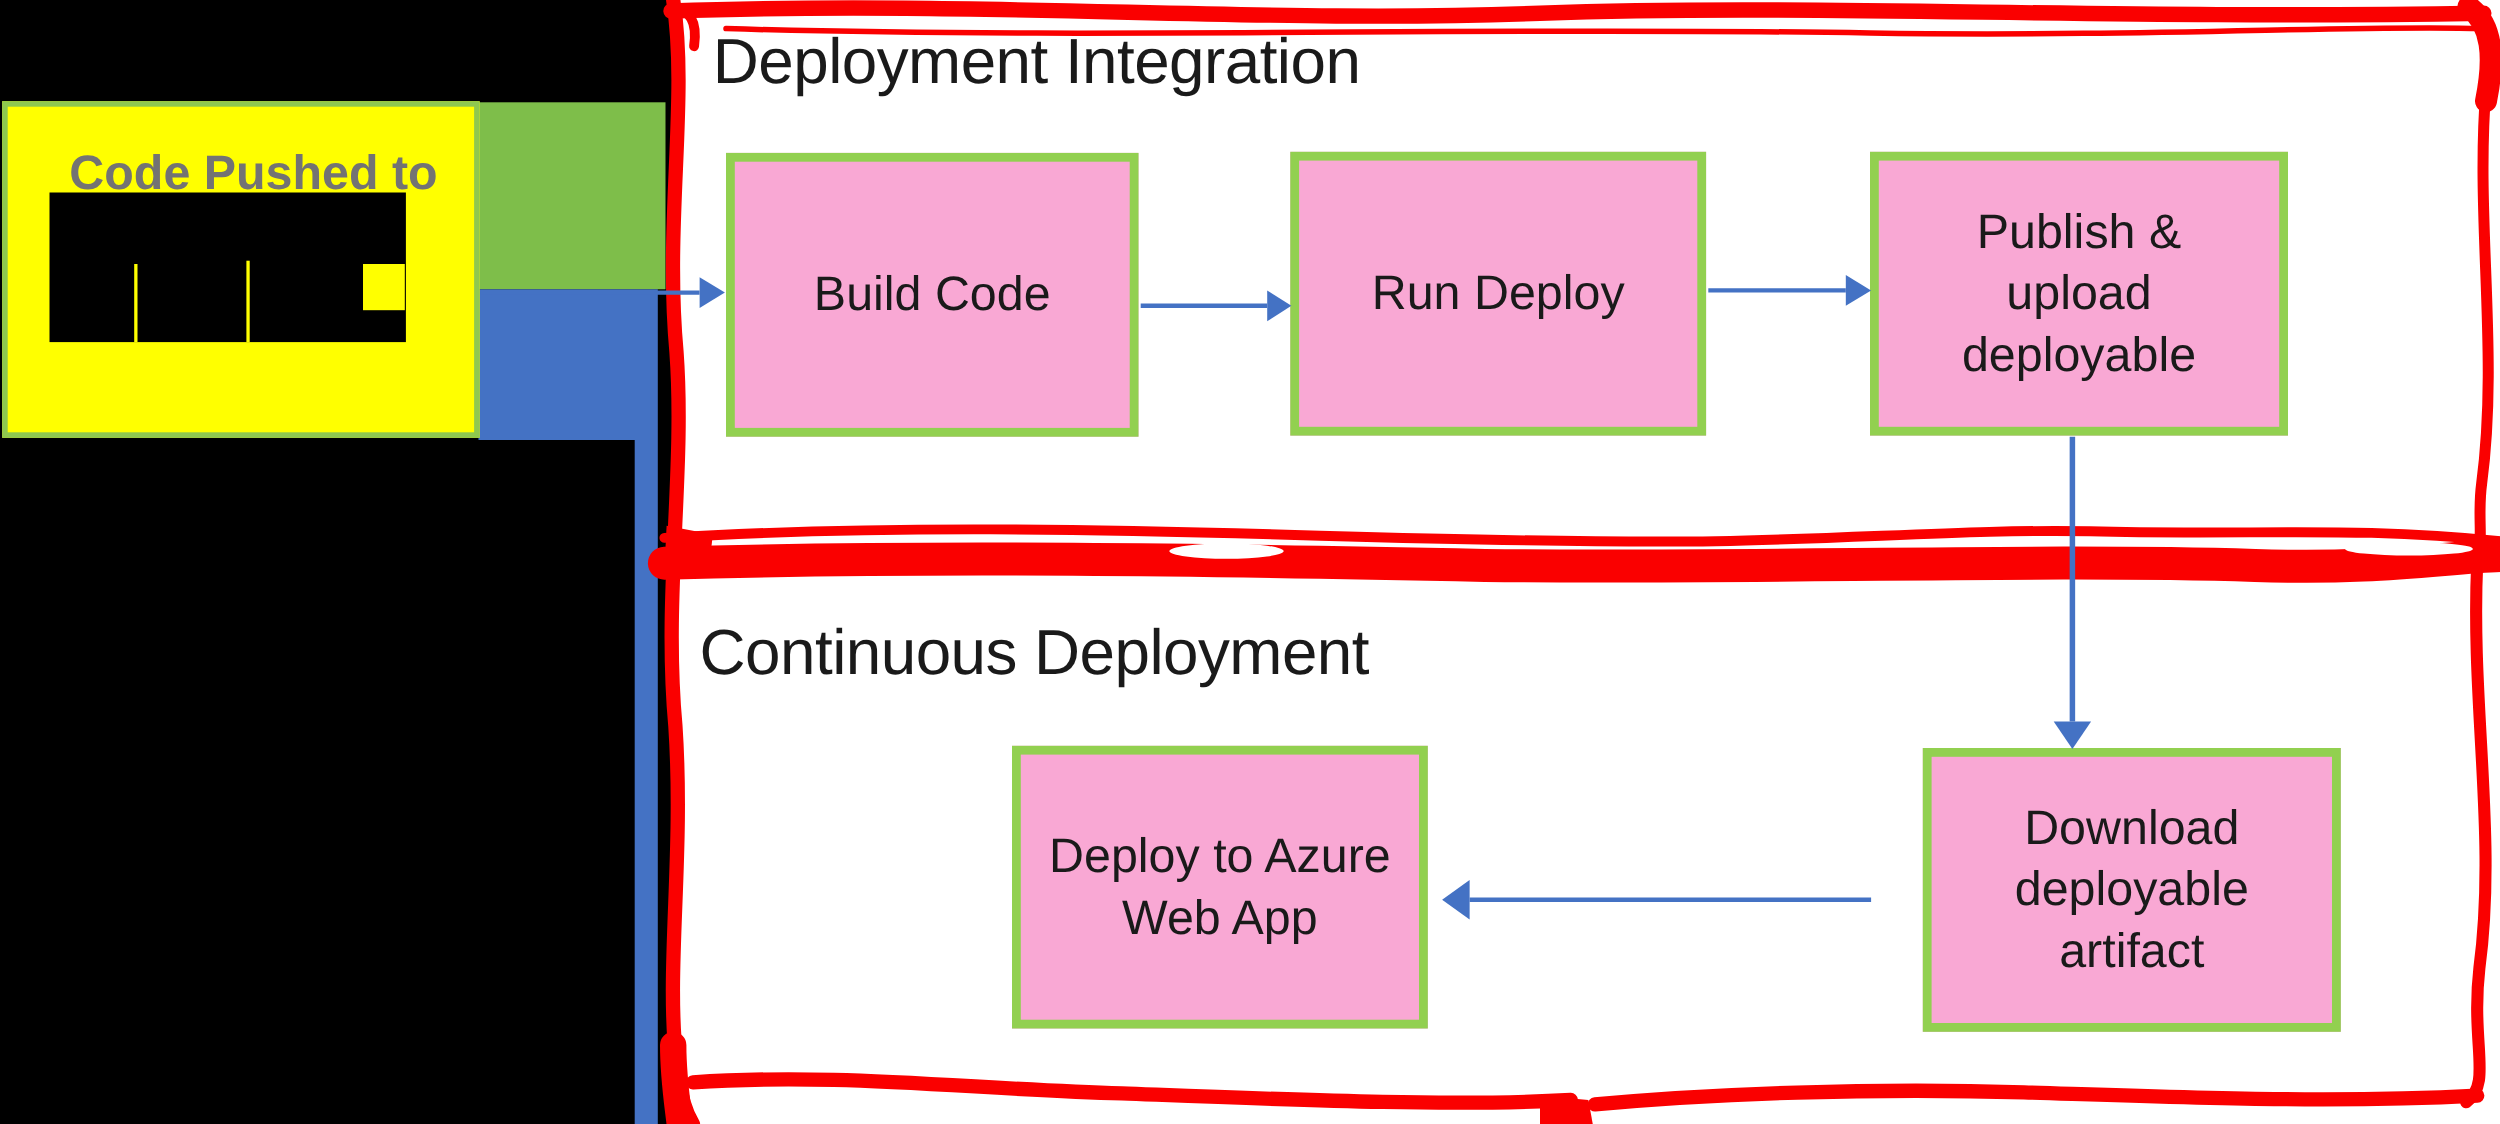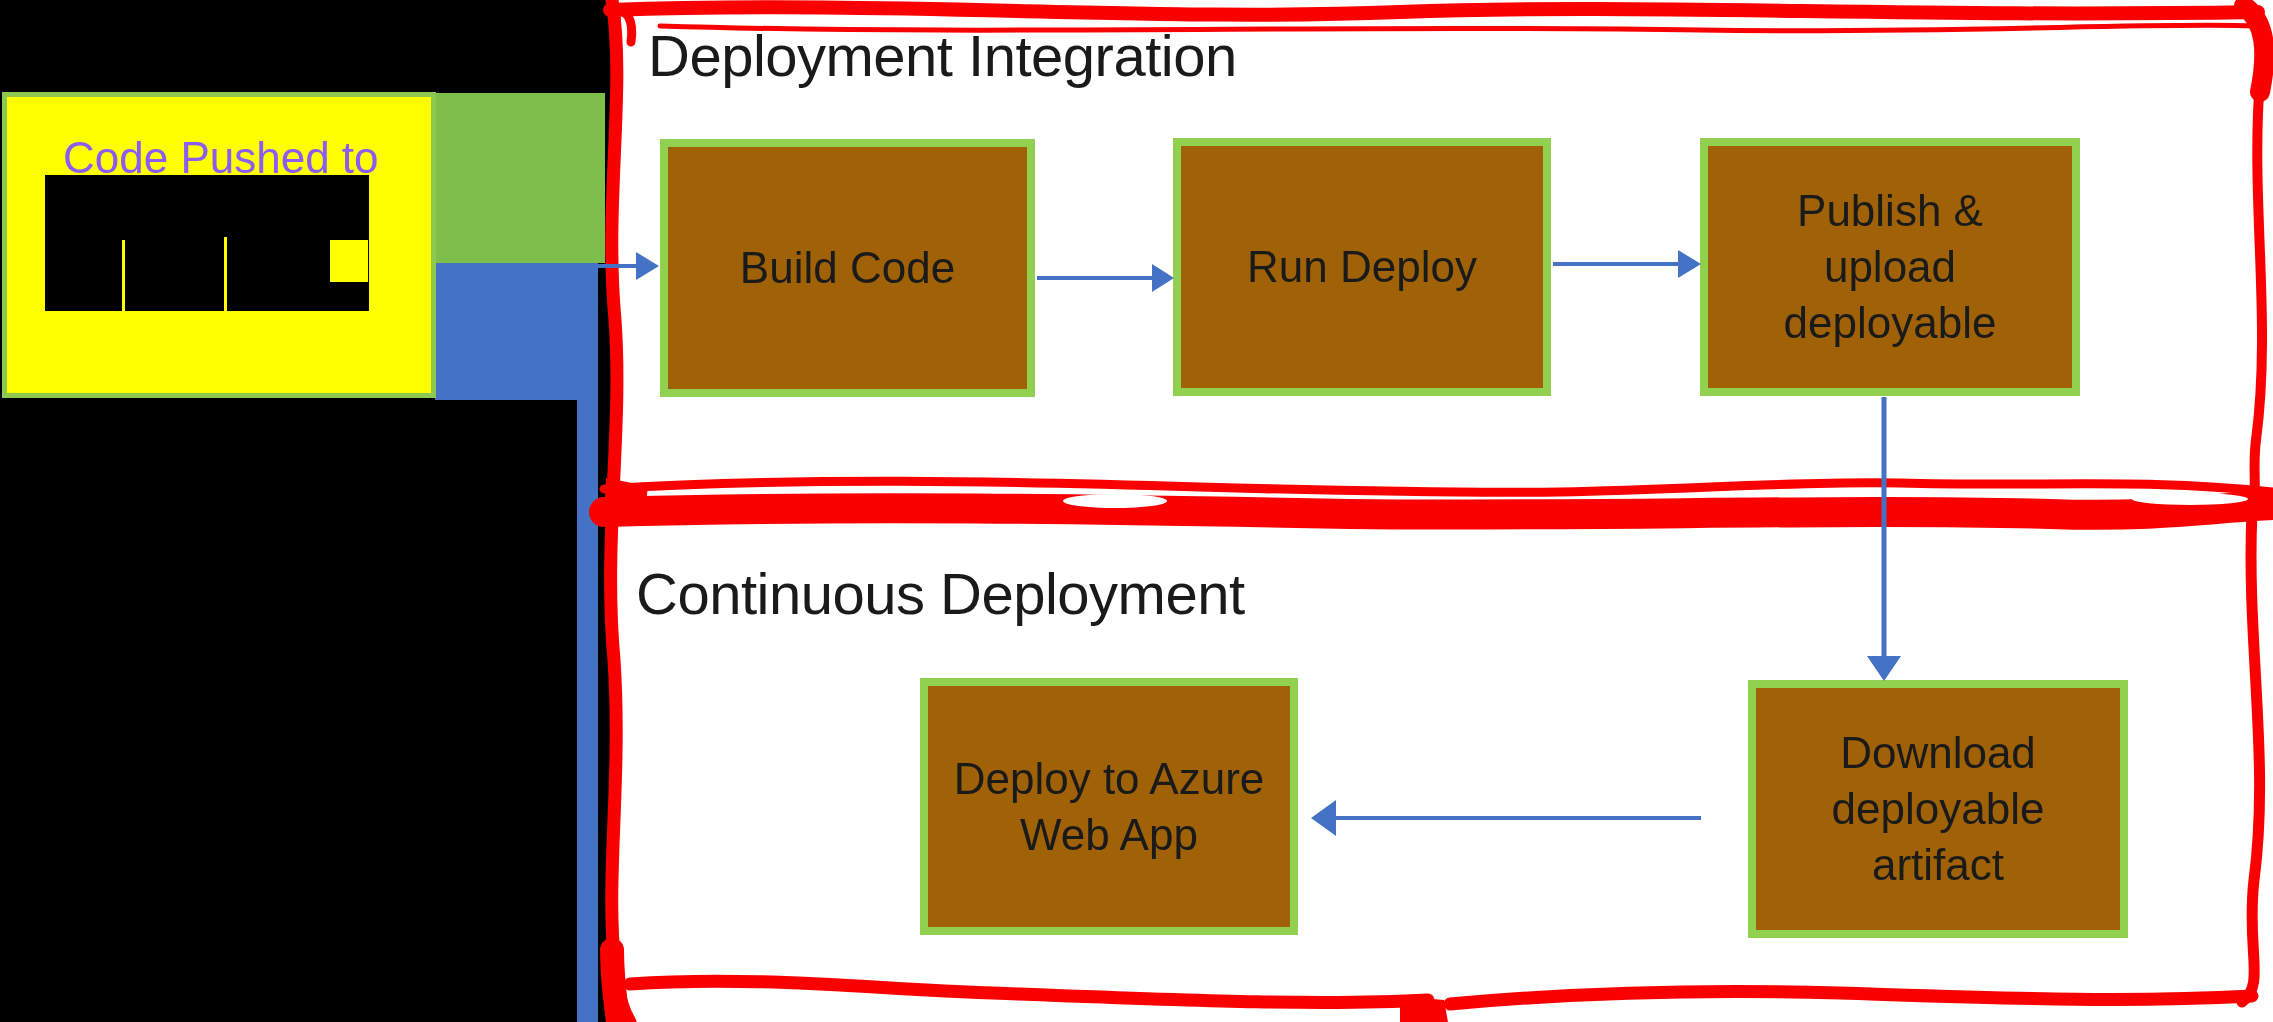--- a/index.html
+++ b/index.html
@@ -17,36 +17,36 @@
   .panel{position:absolute;background:var(--panel);}
   #panel-ci{left:612px;top:0;width:1661px;height:500px;}
   #panel-cd{left:612px;top:460px;width:1661px;height:562px;}
   .section-title{
     position:absolute;color:var(--text);font-size:58px;letter-spacing:-0.5px;
     white-space:nowrap;line-height:1.1;
   }
   #title-ci{left:648px;top:24px;}
   #title-cd{left:636px;top:562px;}
   .flow-box{
-    position:absolute;background:#a16207;border:8px solid var(--boxBorder);
+    position:absolute;background:#f9a8d4;border:8px solid var(--boxBorder);
     display:flex;align-items:center;justify-content:center;text-align:center;
     font-size:44px;color:var(--text);line-height:1.27;white-space:pre-line;
   }
   #box-build   {left:660px; top:139px; width:375px; height:258px;}
   #box-run     {left:1173px;top:138px; width:378px; height:258px;}
   #box-publish {left:1700px;top:138px; width:380px; height:258px;}
   #box-download{left:1702px;top:680px; width:380px; height:258px;margin-left:46px;}
   #box-deploy  {left:920px; top:678px; width:378px; height:257px;}
   #source-box{
     position:absolute;left:2px;top:92px;width:434px;height:306px;
     background:var(--yellow);border:5px solid var(--yellowBorder);
   }
   #source-label{
-    position:absolute;left:56px;top:36px;font-size:44px;font-weight:400;
-    color:#8b5cf6;white-space:nowrap;
+    position:absolute;left:56px;top:36px;font-size:44px;font-weight:700;
+    color:#737373;white-space:nowrap;
   }
   #source-redaction{
     position:absolute;left:38px;top:78px;width:324px;height:136px;background:#000;
   }
   .slit{position:absolute;background:var(--yellow);}
   #slit-1{left:77px; top:65px;width:3px; height:71px;}
   #slit-2{left:179px;top:62px;width:3px; height:74px;}
   #slit-notch{left:285px;top:65px;width:38px;height:42px;}
   .block{position:absolute;}
   #block-green      {left:435px;top:93px; width:170px;height:170px;background:var(--greenFill);}

